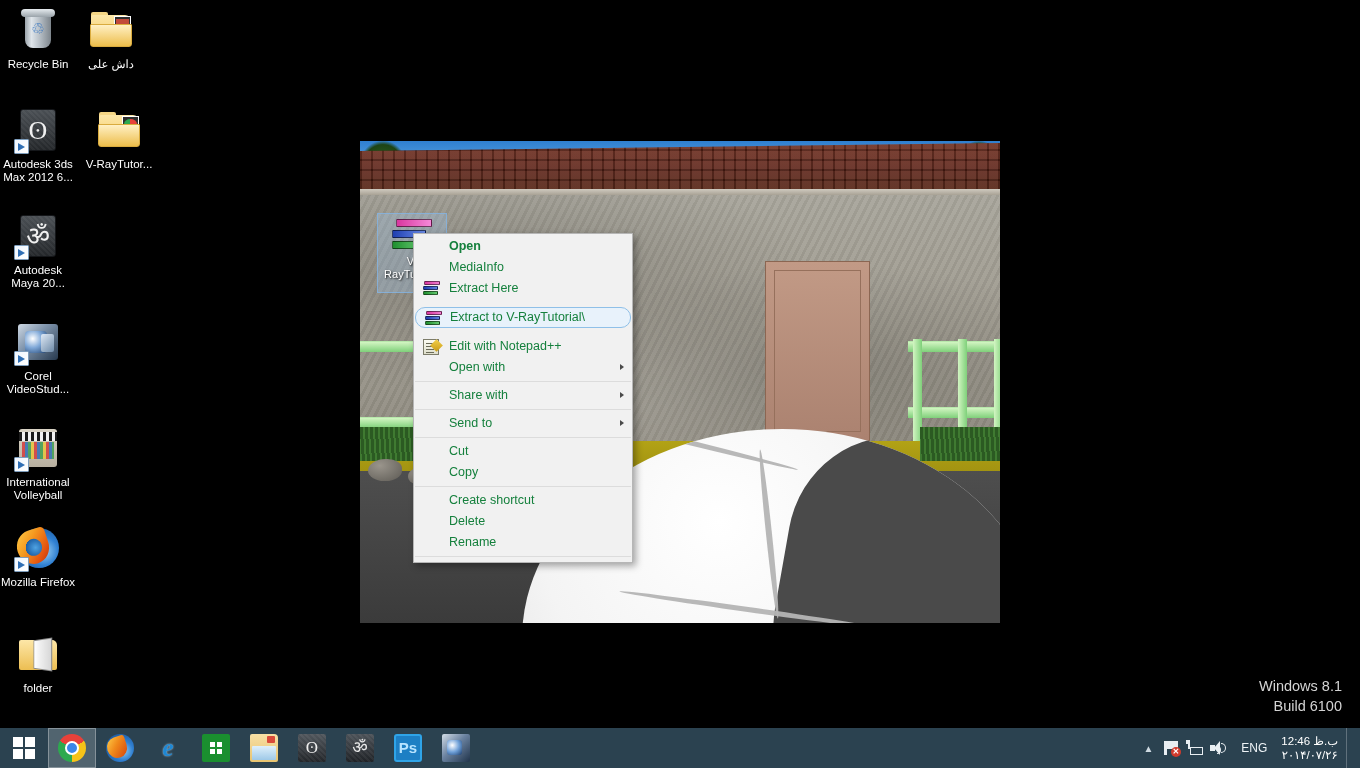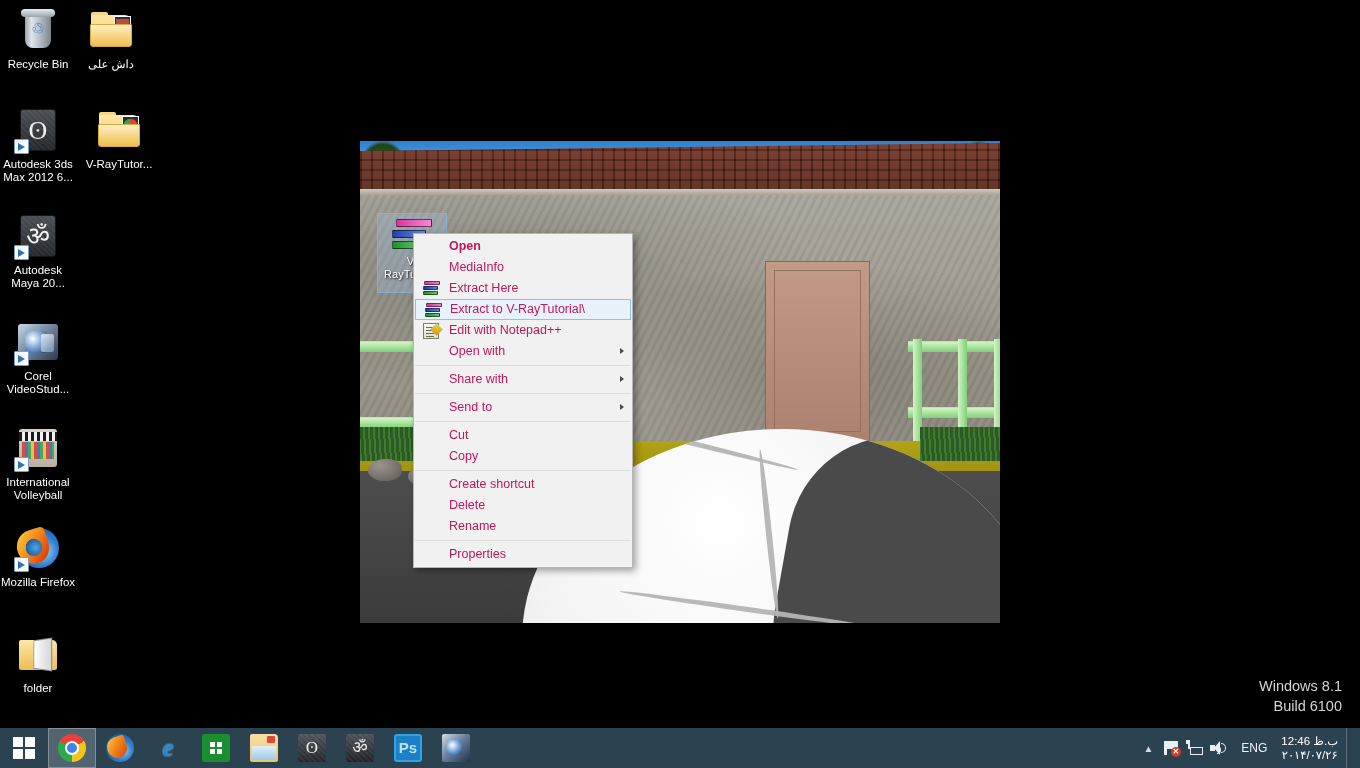--- a/index.html
+++ b/index.html
@@ -287,40 +287,40 @@
   
   #ctx-menu{
     position:absolute;
     left:413px; top:233px;
     width:220px;
     background:#f1f1f1;
     border:1px solid #b6b6b6;
     box-shadow: 3px 3px 7px rgba(0,0,0,0.35);
     padding:2px 0;
     font-size:12.5px;
-    color:#be185d;
+    color:#15803d;
     user-select:none;
   }
   .ctx-item{
     position:relative;
     height:21px;
     line-height:21px;
     padding-left:35px;
     padding-right:18px;
     white-space:nowrap;
     cursor:default;
   }
   .ctx-item.bold{ font-weight:bold; }
   .ctx-item.selected{
     background:#e8f2fb;
     border:1px solid #8fc0e8;
-    border-radius:0;
+    border-radius:10px;
     height:21px;
     line-height:19px;
-    margin:0 1px;
+    margin:8px 1px;
     padding-left:34px;
   }
   .ctx-sep{
     height:1px;
     background:#dcdcdc;
     margin:3px 1px;
   }
   .ctx-arrow{
     position:absolute;
     right:8px; top:7px;
@@ -741,23 +741,20 @@
       <span>Create shortcut</span>
     </div>
     <div class="ctx-item">
       <span>Delete</span>
     </div>
     <div class="ctx-item">
       <span>Rename</span>
     </div>
     <div class="ctx-sep"></div>
 
-    <div class="ctx-item">
-      <span>Properties</span>
-    </div>
   </div>
 
   <div id="watermark">
     <div>Windows 8.1</div>
     <div>Build 6100</div>
   </div>
 
   <div id="taskbar">
 
     <div id="start-button">

